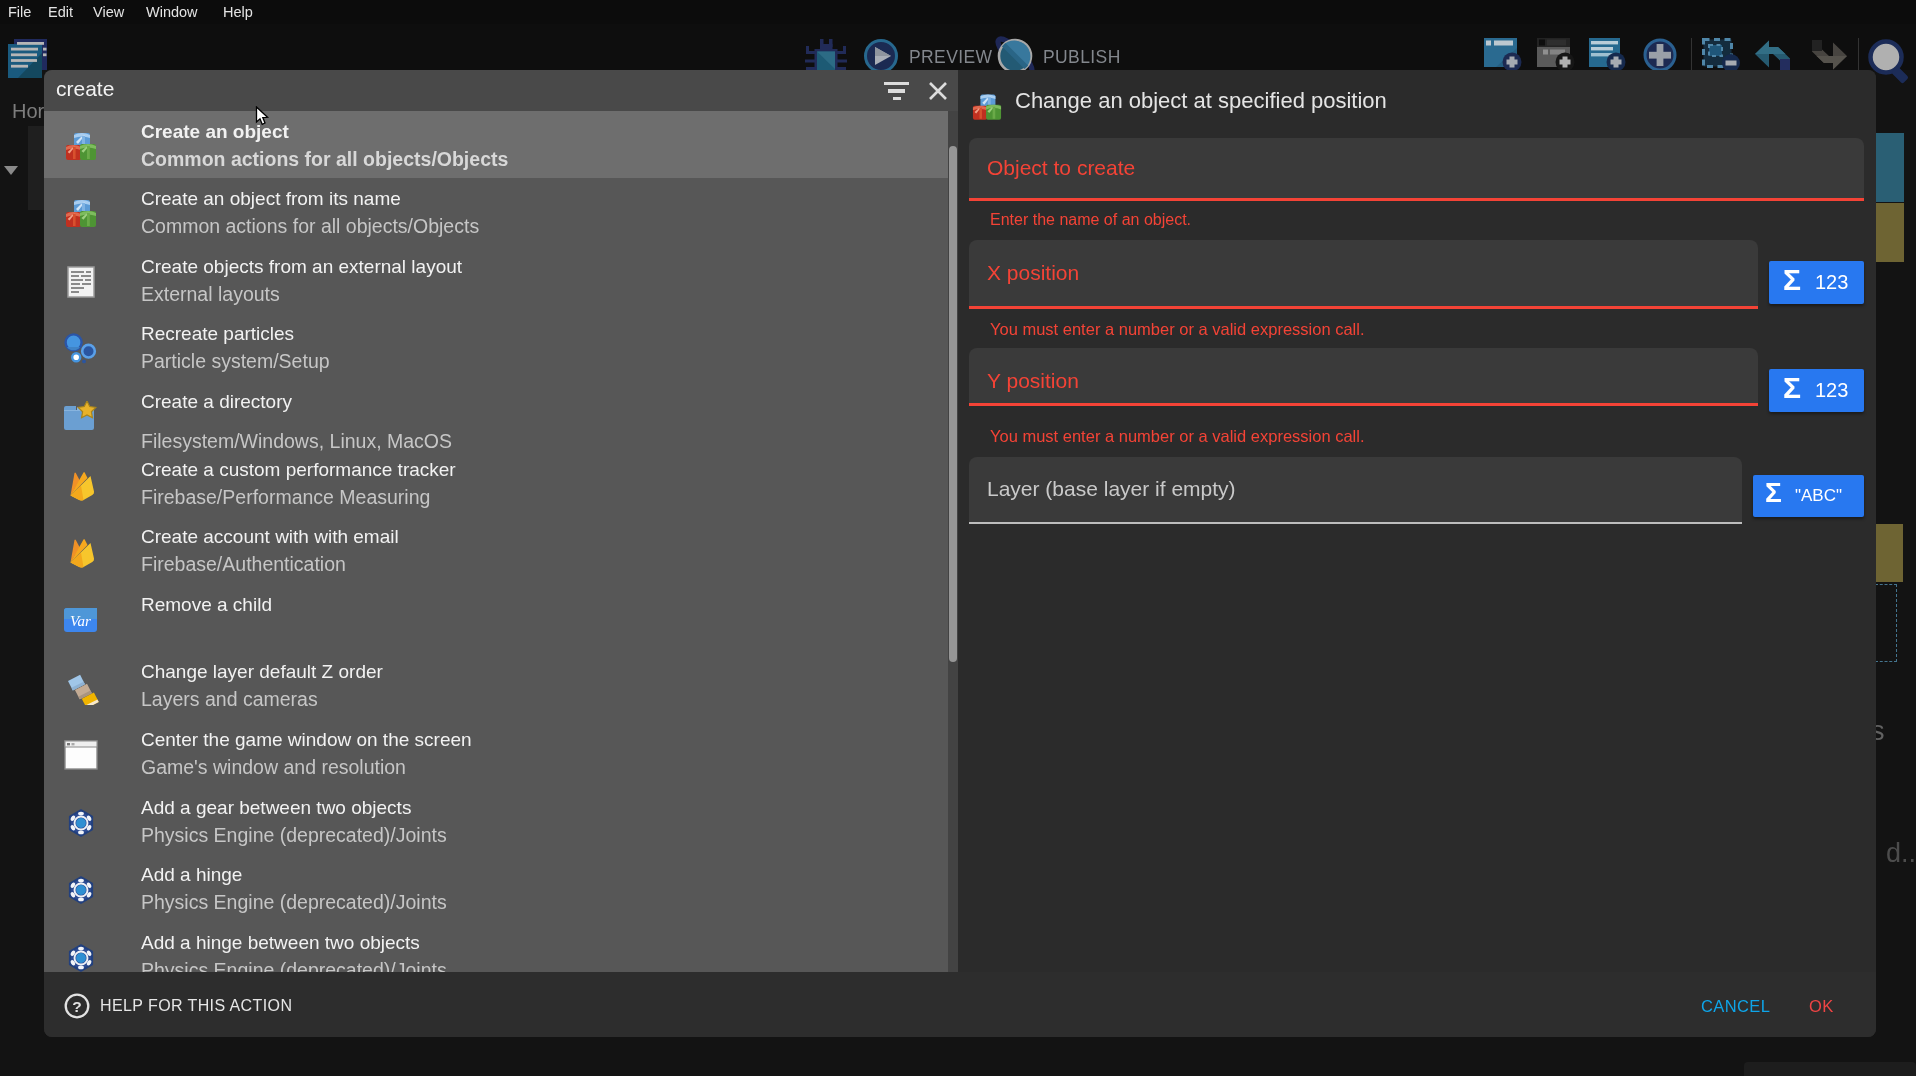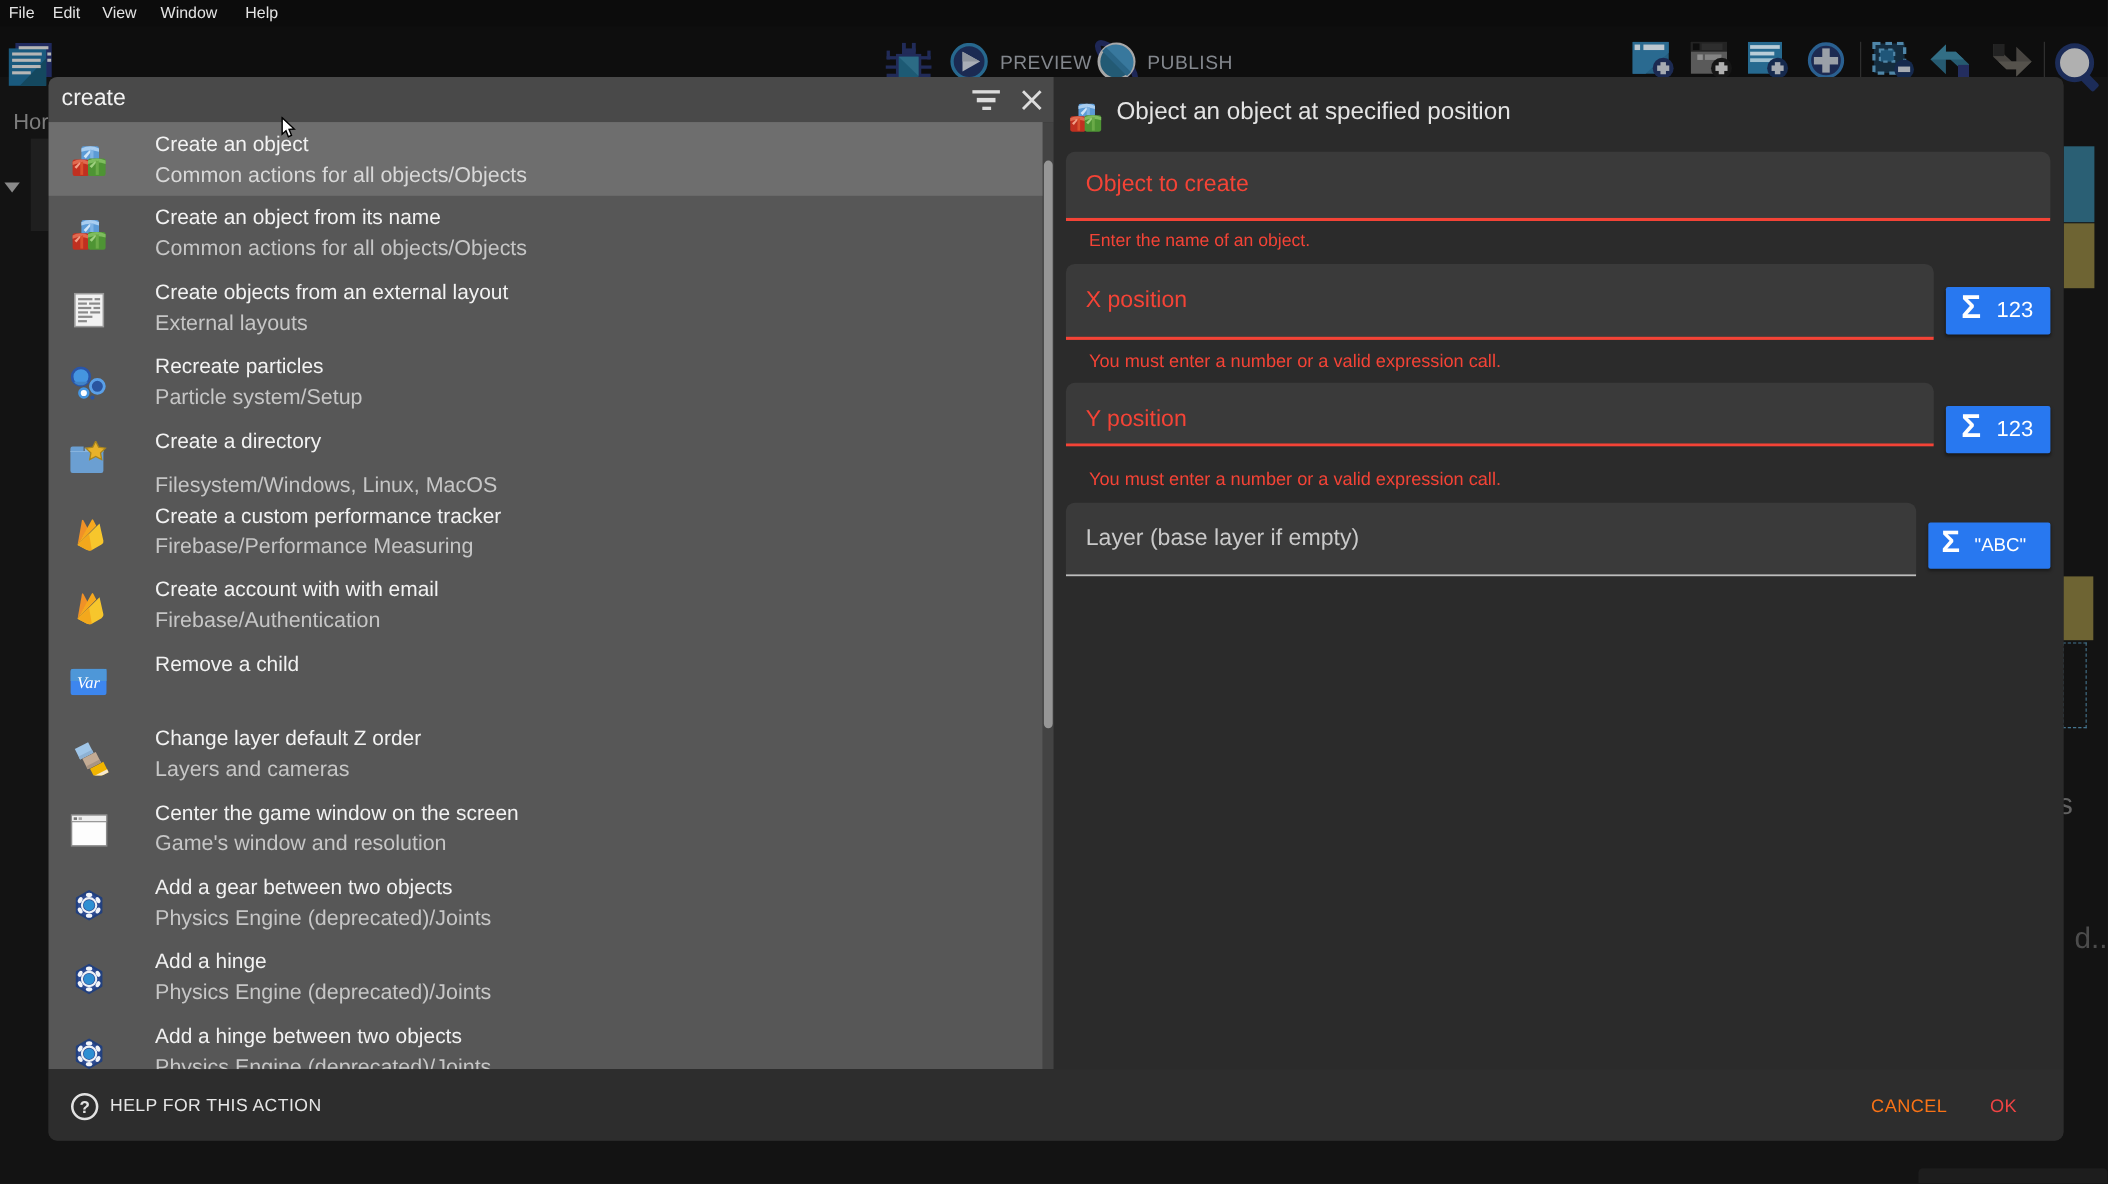--- a/index.html
+++ b/index.html
@@ -150,21 +150,21 @@
     <div class="abs" style="left:840px;top:11.5px;width:25px;height:3.5px;background:#dcdcdc;"></div>
     <div class="abs" style="left:844px;top:19px;width:17px;height:3.5px;background:#dcdcdc;"></div>
     <div class="abs" style="left:848.5px;top:26.5px;width:8px;height:3.5px;background:#dcdcdc;"></div>
 
     <svg class="abs" style="left:884px;top:11px;" width="20" height="20" viewBox="0 0 20 20">
       <path d="M2 2 L18 18 M18 2 L2 18" stroke="#dcdcdc" stroke-width="2.6"></path>
     </svg>
   </div>
 
   <div id="list" class="abs" style="left:0;top:41px;width:904px;height:861px;background:#575757;overflow:hidden;">
-<div class="abs" style="left:0;top:-0.5px;width:904px;height:67.6px;background:#6e6e6e;">
+<div class="abs" style="left:0;top:-0.5px;width:904px;height:67.6px;background:#6e6e6e;font-weight:bold;">
         <svg class="abs" style="left:21px;top:21px;" width="32" height="30" viewBox="0 0 32 30">
 <g>
             <rect x="9" y="1" width="16" height="15" rx="2" fill="#5c9bd6"></rect>
             <path d="M9 3 Q17 -1 25 3 L25 6 Q17 3 9 6 Z" fill="#a8cdf0"></path>
             <path d="M16 5 l4 -2 l-7 9 l-2 -2 Z" fill="#cfe4f7"></path>
             <rect x="17" y="4" width="3" height="11" fill="#7fb3e4"></rect>
           </g>
 <g>
             <rect x="1" y="13" width="15" height="15" rx="2" fill="#c03020"></rect>
             <path d="M1 15 Q8 11 16 15 L16 18 Q8 15 1 18 Z" fill="#e0694f"></path>
@@ -361,21 +361,21 @@
           <path d="M7 16 l3 -1.5 l-5.5 7 l-1.8 -1.6 Z" fill="#f0a088"></path>
           <rect x="8" y="15" width="2.6" height="12" fill="#d8502e"></rect>
         </g>
 <g>
           <rect x="15" y="12" width="16" height="16" rx="2" fill="#4e9434"></rect>
           <path d="M15 14 Q23 10 31 14 L31 17 Q23 14 15 17 Z" fill="#7ebc5e"></path>
           <path d="M21 15 l3.4 -1.6 l-6 7.4 l-2 -1.7 Z" fill="#9ed07f"></path>
           <rect x="22" y="14" width="2.8" height="13" fill="#6aaa48"></rect>
         </g>
     </svg>
-    <div class="abs" style="left:57px;top:18px;font-size:22px;color:#e4e4e4;">Object an object at specified position</div>
+    <div class="abs" style="left:57px;top:18px;font-size:22px;color:#e4e4e4;">Change an object at specified position</div>
 
     <div class="abs" style="left:11px;top:68px;width:895px;height:63px;background:#3a3a3a;border-radius:8px 8px 0 0;border-bottom:3px solid #f44336;">
       <div class="abs" style="left:18px;top:18px;font-size:21px;color:#f44336;">Object to create</div>
     </div>
     <div class="abs" style="left:32px;top:141px;font-size:16px;color:#f44336;">Enter the name of an object.</div>
 
     <div class="abs" style="left:11px;top:170px;width:789px;height:69px;background:#3a3a3a;border-radius:8px 8px 0 0;border-bottom:3px solid #f44336;">
       <div class="abs" style="left:18px;top:21px;font-size:21px;color:#f44336;">X position</div>
     </div>
     <div class="abs" style="left:811px;top:191px;width:95px;height:43px;background:#2878f0;border-radius:2px;box-shadow:0 2px 3px rgba(0,0,0,0.4);color:#fff;">
@@ -402,21 +402,21 @@
     </div>
 
   </div>
 
   <div class="abs" style="left:0;top:902px;width:1832px;height:65px;background:#2d2d2d;">
     <svg class="abs" style="left:20px;top:21px;" width="26" height="26" viewBox="0 0 26 26">
       <circle cx="13" cy="13" r="11.3" fill="none" stroke="#e2e2e2" stroke-width="2.3"></circle>
       <text x="13" y="18.5" text-anchor="middle" font-size="15.5" font-weight="bold" fill="#e2e2e2" font-family="Liberation Sans, sans-serif">?</text>
     </svg>
     <div class="abs" style="left:56px;top:25px;font-size:16px;letter-spacing:0.4px;color:#e6e6e6;">HELP FOR THIS ACTION</div>
-    <div class="abs" style="left:1657px;top:25px;font-size:16.5px;letter-spacing:0.4px;color:#f97316;">CANCEL</div>
+    <div class="abs" style="left:1657px;top:25px;font-size:16.5px;letter-spacing:0.4px;color:#0ea5e9;">CANCEL</div>
     <div class="abs" style="left:1765px;top:25px;font-size:16.5px;letter-spacing:0.4px;color:#ef4444;">OK</div>
   </div>
 </div>
 
 <svg class="abs" style="left:1866px;top:37px;" width="46" height="50" viewBox="0 0 46 50">
   <circle cx="20" cy="20" r="15.5" fill="#b0b0b0" stroke="#1c2c58" stroke-width="4.5"></circle>
   <rect x="29.5" y="30" width="9" height="16" rx="2" fill="#1c2c58" transform="rotate(-45 34 38)"></rect>
 </svg>
 
 <svg class="abs" style="left:255px;top:106px;" width="15" height="20" viewBox="0 0 15 20">

